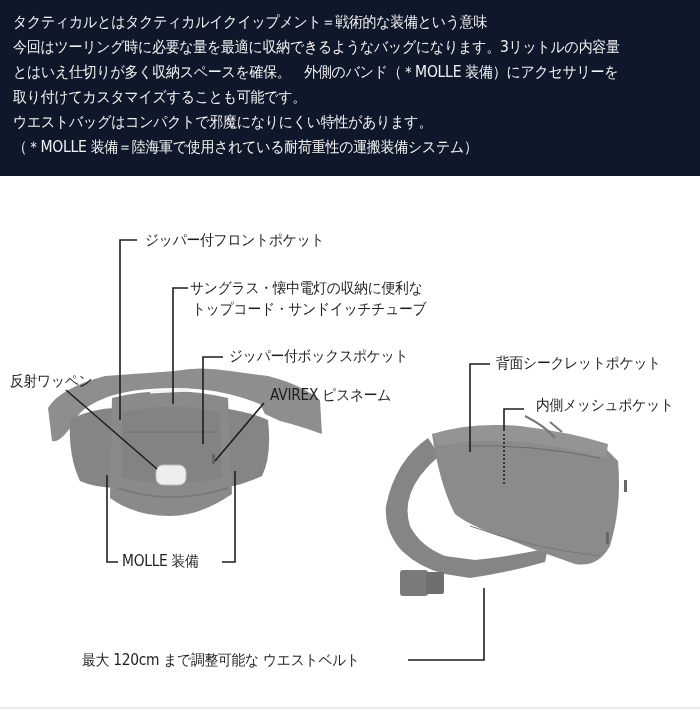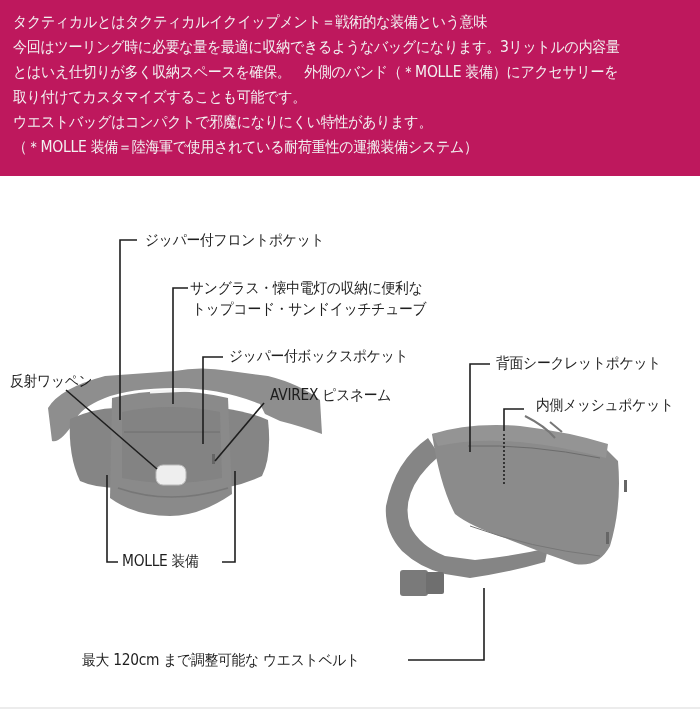--- a/index.html
+++ b/index.html
@@ -1,21 +1,21 @@
 <!DOCTYPE html>
 <html><head>
   <meta charset="utf-8">
   <style>
     * { margin: 0; padding: 0; box-sizing: border-box; }
     html, body { width: 700px; height: 710px; background: #ffffff; overflow: hidden; }
     body { position: relative; font-family: "DejaVu Sans", "Liberation Sans", sans-serif; color: #1e1e1e; }
 
     .header {
       position: absolute; left: 0; top: 0; width: 700px; height: 176px;
-      background: #be185d;
+      background: #0f172a;
       color: #f2f2f2;
       padding: 10px 0 0 13px;
     }
     .header .line {
       font-size: 15.2px; line-height: 25px; white-space: nowrap; letter-spacing: -0.3px;
       transform: scaleX(0.92); transform-origin: left center;
     }
 
     .diagram { position: absolute; left: 0; top: 176px; width: 700px; height: 534px; }
 

